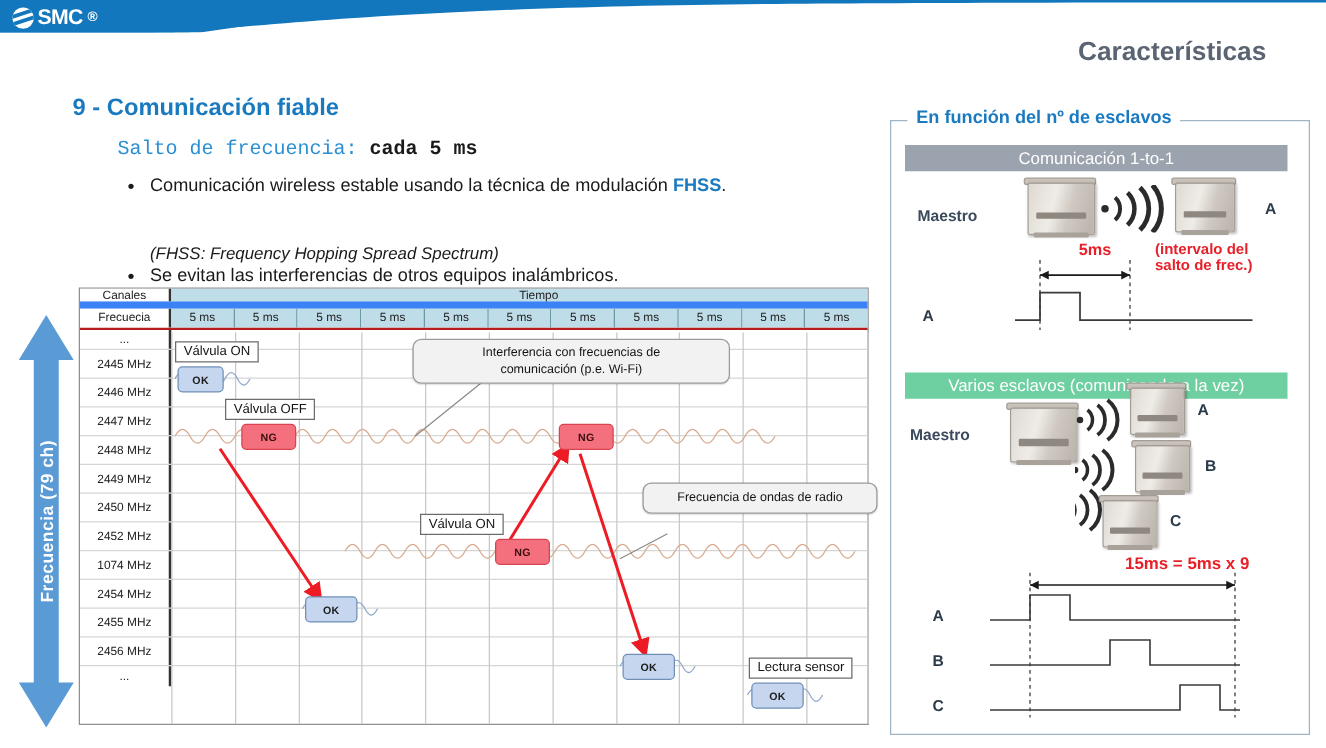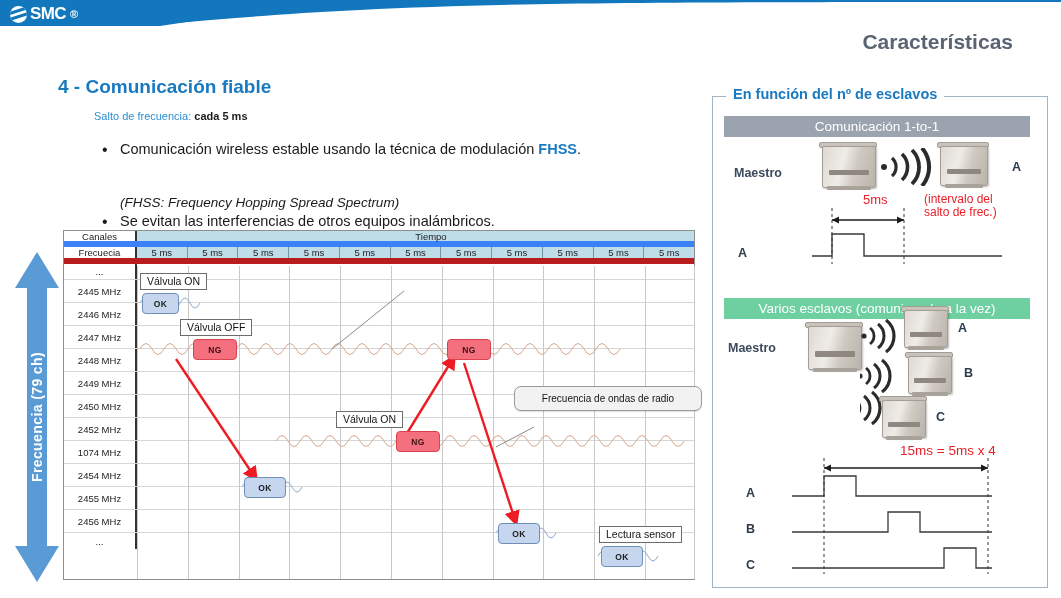--- a/index.html
+++ b/index.html
@@ -27,21 +27,21 @@
     font-family:"Liberation Sans",sans-serif;
   }
 
   
   .section-title{
     position:absolute;left:58px;top:76px;
     font-size:19px;font-weight:bold;color:#1a7ac0;
   }
   .sub-title{
     position:absolute;left:94px;top:110px;
-    font-size:11px;color:#2b8fd4;white-space:nowrap;
+    font-size:16px;color:#2b8fd4;white-space:nowrap;font-family:Liberation Mono, monospace;
   }
   .sub-title b{color:#1a1a1a;}
   .bullets{position:absolute;left:102px;top:140px;width:600px;}
   .bullet-row{display:flex;font-size:14.5px;color:#1a1a1a;line-height:1.28;}
   .bullet-dot{width:18px;flex:0 0 18px;text-align:left;font-size:16px;line-height:1.2;}
   .bullet-txt{flex:1;}
   .bullet-txt .hl{color:#1a7ac0;font-weight:bold;}
   .sub-note{margin-left:18px;font-style:italic;font-size:13.5px;color:#1a1a1a;margin-top:36px;}
 
   
@@ -51,21 +51,21 @@
     transform:translate(-50%,-50%) rotate(-90deg);
     color:#fff;font-weight:bold;font-size:14px;white-space:nowrap;
     letter-spacing:0.4px;
   }
 
   
   .tbl{position:absolute;left:63px;top:230px;width:632px;height:350px;
        border:1px solid #8f8f8f;background:#fff;box-sizing:border-box;}
   .tbl-hdr1,.tbl-hdr2{display:flex;box-sizing:border-box;}
   .tbl-hdr1{height:16px;border-bottom:6px solid #3b82f6;}
-  .tbl-hdr2{height:17px;border-bottom:6px solid #b91c1c;justify-content:center;}
+  .tbl-hdr2{height:17px;border-bottom:2px solid #b91c1c;}
   .cell-lbl{
     width:73px;flex:0 0 73px;box-sizing:border-box;
     border-right:2px solid #333;
     display:flex;align-items:center;justify-content:center;
     font-size:9.5px;color:#222;background:#fff;
   }
   .cell-time{
     flex:1;box-sizing:border-box;background:#bfdde8;
     display:flex;align-items:center;justify-content:center;
     font-size:9.5px;color:#222;padding-left:31px;
@@ -139,21 +139,21 @@
     background:#8e8880;border-radius:1px;
   }
   .dev-body:after{
     content:"";position:absolute;left:8%;bottom:-3px;width:84%;height:4px;
     background:#a8a29a;border-radius:1px;
   }
   .dev-top{
     position:absolute;left:-3px;top:-4px;width:calc(100% + 6px);height:6px;
     background:#c9c3bb;border:1px solid #a39d95;border-radius:2px;box-sizing:border-box;
   }
-  .redlbl{position:absolute;color:#e8202a;font-weight:normal;font-size:12px;line-height:13px;white-space:nowrap;}
+  .redlbl{position:absolute;color:#e8202a;font-weight:bold;font-size:12px;line-height:13px;white-space:nowrap;}
   .bluelbl{position:absolute;color:#3b4a5c;font-weight:bold;font-size:12.5px;}
   .chlbl{position:absolute;color:#2c3a4a;font-weight:bold;font-size:12.5px;}
 </style>
 </head>
 <body>
 
 <div class="hdr-band">
   <svg width="1061" height="26" viewBox="0 0 1061 26">
     <path d="M0,0 L1061,0 L1061,2 C 700,2 520,2 360,10 C 250,15 180,24 120,26 L0,26 Z" fill="#1277bc"></path>
     <path d="M0,0 L380,0 C 300,8 220,18 150,26 L0,26 Z" fill="#1277bc"></path>
@@ -162,21 +162,21 @@
   </svg>
 </div>
 <div class="smc-logo">
   <span class="smc-mark"></span>
   <span class="smc-text">SMC</span>
   <span class="smc-dot">®</span>
 </div>
 
 <div class="page-title">Características</div>
 
-<div class="section-title">4 - Comunicación fiable</div>
+<div class="section-title">9 - Comunicación fiable</div>
 
 <div class="sub-title">
   <span>Salto de frecuencia: </span><b>cada 5 ms</b>
 </div>
 
 <div class="bullets">
   <div class="bullet-row">
     <span class="bullet-dot">•</span>
     <span class="bullet-txt">
       <span>Comunicación wireless estable usando la técnica de modulación </span><span class="hl">FHSS</span><span>.</span>
@@ -329,20 +329,24 @@
     <div class="pill ng" style="left:332px;top:200px;width:42px;height:19px;">NG</div>
     <div class="pill ng" style="left:383px;top:108px;width:42px;height:19px;">NG</div>
     <div class="pill ok" style="left:434px;top:292px;width:40px;height:19px;">OK</div>
     <div class="pill ok" style="left:537px;top:315px;width:40px;height:19px;">OK</div>
 
     <div class="tag" style="left:76px;top:42px;">Válvula ON</div>
     <div class="tag" style="left:116px;top:88px;">Válvula OFF</div>
     <div class="tag" style="left:272px;top:180px;">Válvula ON</div>
     <div class="tag" style="left:535px;top:295px;">Lectura sensor</div>
 
+    <div class="callout" style="left:266px;top:40px;width:236px;">
+      <span>Interferencia con frecuencias de</span><br>
+      <span>comunicación  (p.e. Wi-Fi)</span>
+    </div>
     <div class="callout" style="left:450px;top:155px;width:170px;padding:5px 8px;">
       <span>Frecuencia de ondas de radio</span>
     </div>
   </div>
 </div>
 
 <div class="rpanel">
   <div class="rpanel-frame"></div>
   <div class="rpanel-title">En función del nº de esclavos</div>
 
@@ -428,21 +432,21 @@
       <div class="dev-body"></div>
   </div>
   <div class="chlbl" style="left:252px;top:278px;">B</div>
 
   <div class="dev" style="position:absolute;left:170px;top:312px;width:42px;height:36px;">
     <div class="dev-top"></div>
       <div class="dev-body"></div>
   </div>
   <div class="chlbl" style="left:224px;top:322px;">C</div>
 
-  <div class="redlbl" style="left:188px;top:356px;font-size:13.5px;">15ms = 5ms x 4</div>
+  <div class="redlbl" style="left:188px;top:356px;font-size:13.5px;">15ms = 5ms x 9</div>
 
   <svg style="position:absolute;left:80px;top:370px;" width="230" height="120">
     <line x1="32" y1="0" x2="32" y2="116" stroke="#333" stroke-width="1" stroke-dasharray="3,3"></line>
     <line x1="196" y1="0" x2="196" y2="116" stroke="#333" stroke-width="1" stroke-dasharray="3,3"></line>
     <line x1="32" y1="10" x2="196" y2="10" stroke="#1a1a1a" stroke-width="1.3"></line>
     <path d="M32,10 l7,-3.5 l0,7 z" fill="#1a1a1a"></path>
     <path d="M196,10 l-7,-3.5 l0,7 z" fill="#1a1a1a"></path>
     <path d="M0,38 L32,38 L32,18 L64,18 L64,38 L200,38" stroke="#3a3a3a" stroke-width="1.3" fill="none"></path>
     <path d="M0,74 L96,74 L96,54 L128,54 L128,74 L200,74" stroke="#3a3a3a" stroke-width="1.3" fill="none"></path>
     <path d="M0,110 L152,110 L152,90 L184,90 L184,110 L200,110" stroke="#3a3a3a" stroke-width="1.3" fill="none"></path>

